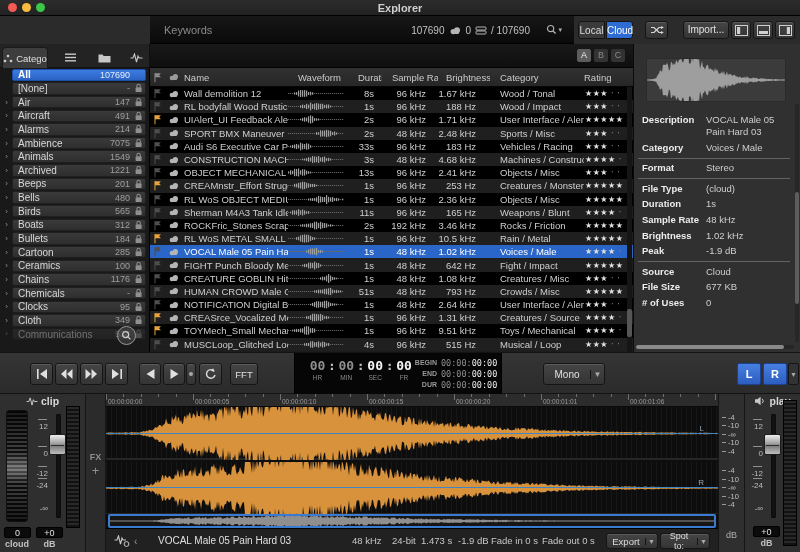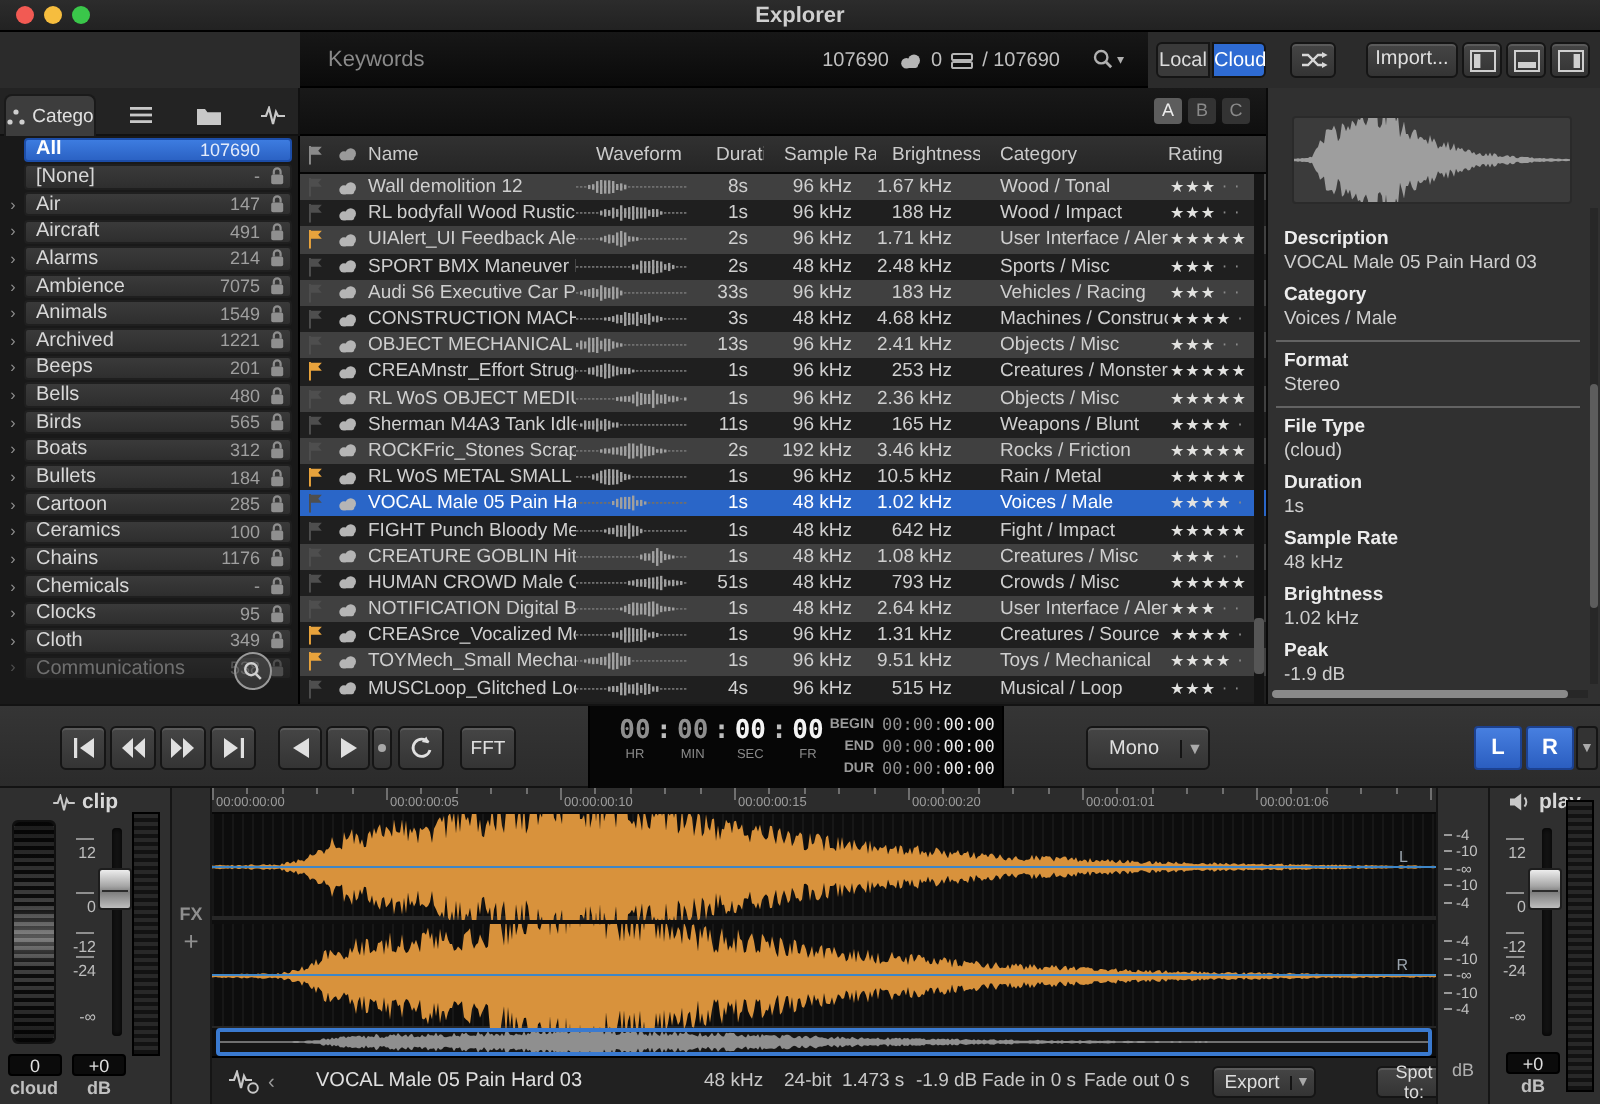--- a/index.html
+++ b/index.html
@@ -46,40 +46,40 @@
   .cat-row.sel .cat-label{color:#fff;font-weight:bold;}
   .cat-count{font-size:9px;color:#9f9f9f;margin-left:auto;padding-right:2px;}
   .cat-row.sel .cat-count{color:#e4ecfb;}
   .cat-lock{width:13px;flex:none;display:flex;justify-content:center;color:#8f8f8f;}
   #sb-search{position:absolute;left:117px;top:258px;width:19px;height:19px;border-radius:50%;background:rgba(150,150,150,.22);border:1px solid #999;display:flex;align-items:center;justify-content:center;color:#cfcfcf;}
   
   #tablewrap{position:absolute;left:150px;top:68px;width:483px;height:284px;background:#1c1c1c;overflow:hidden;}
   .tgrid{display:grid;grid-template-columns:14px 20px 104px 60px 34px 56px 52px 94px 43px;align-items:center;}
   #thead{height:19px;background:linear-gradient(#313131,#262626);border-bottom:1px solid #050505;font-size:9.5px;color:#cbcbcb;}
   #thead .h{white-space:nowrap;overflow:hidden;}
-  .trow{height:13.2px;font-size:9.5px;color:#cfcfcf;background:#404040;}
+  .trow{height:13.2px;font-size:9.5px;color:#cfcfcf;background:#000000;}
   .trow:nth-child(even){background:#1f1f1f;}
   .trow.sel{background:#2a66c8;color:#fff;}
   .cell{white-space:nowrap;overflow:hidden;}
   .c-flag{display:flex;justify-content:center;color:#4e4e4e;}
   .c-flag.on{color:#e8a33c;}
   .c-cloud{display:flex;justify-content:center;color:#b5b5b5;}
   .c-dur{text-align:right;padding-right:8px;}
   .c-rate{text-align:right;padding-right:12px;}
   .c-bright{text-align:right;padding-right:14px;}
   .c-cat{padding-left:10px;}
   .stars{font-family:"DejaVu Sans",sans-serif;font-size:8px;letter-spacing:.5px;color:#e2e2e0;padding-left:1px;}
   .stars .dim{color:#8a8a8a;}
   #tbl-scroll{position:absolute;right:1px;top:19px;width:5px;height:265px;background:#151515;}
   #tbl-thumb{position:absolute;left:0;top:222px;width:5px;height:28px;background:#565656;border-radius:2px;}
   
   #right-panel{position:absolute;left:633px;top:44px;width:167px;height:308px;background:#303030;border-left:1px solid #0a0a0a;overflow:hidden;}
   #thumb-box{position:absolute;left:12px;top:14px;width:140px;height:44px;background:#3b3b3b;border:1px solid #2a2a2a;border-radius:2px;}
   #fields{position:absolute;left:0;top:68px;width:160px;}
-  .fld{display:flex;padding:1.6px 0 1.6px 8px;flex-direction:column;}
+  .fld{display:flex;padding:1.6px 0 1.6px 8px;}
   .fld .lab{width:64px;flex:none;font-size:9.5px;font-weight:bold;color:#ececec;line-height:12.4px;}
   .fld .val{flex:1;font-size:9.5px;color:#cfcfcf;line-height:12.4px;}
   .sep{border-top:1px solid #636363;margin:2px 4px;}
   #rp-vscroll{position:absolute;right:1px;top:60px;width:4px;height:238px;background:#272727;}
   #rp-vthumb{position:absolute;left:0;top:88px;width:4px;height:112px;background:#5d5d5d;border-radius:2px;}
   #rp-hscroll{position:absolute;left:2px;bottom:3px;width:158px;height:4px;background:#272727;}
   #rp-hthumb{position:absolute;left:0;top:0;width:148px;height:4px;background:#8a8a8a;border-radius:2px;}
   
   #transport{position:absolute;left:0;top:352px;width:800px;height:42px;background:linear-gradient(#353535,#2b2b2b);border-top:1px solid #131313;border-bottom:1px solid #131313;}
   .tbtn{position:absolute;top:10px;height:22px;display:flex;align-items:center;justify-content:center;color:#e0e0e0;}
@@ -2093,21 +2093,21 @@
       <span class="sv" style="left:246px;">48 kHz</span>
       <span class="sv" style="left:286px;">24-bit</span>
       <span class="sv" style="left:315px;">1.473 s</span>
       <span class="sv" style="left:352px;">-1.9 dB</span>
       <span class="sv" style="left:385px;">Fade in 0 s</span>
       <span class="sv" style="left:436px;">Fade out 0 s</span>
       <div class="sbtn btn3d" style="left:500px;width:52px;">
         <span class="t">Export</span>
           <span class="c">▼</span>
       </div>
-      <div class="sbtn btn3d" style="left:582px;width:50px;justify-content:center;">
+      <div class="sbtn btn3d" style="left:554px;width:50px;justify-content:center;">
         <span class="t" style="font-size:9px;">Spot to:</span>
           <span class="c">▼</span>
       </div>
     </div>
   </div>
 
   <div id="db-scale">
     <div class="axis">dB</div>
   <div class="dbm" style="top: 18.5px;">
         <i></i>

